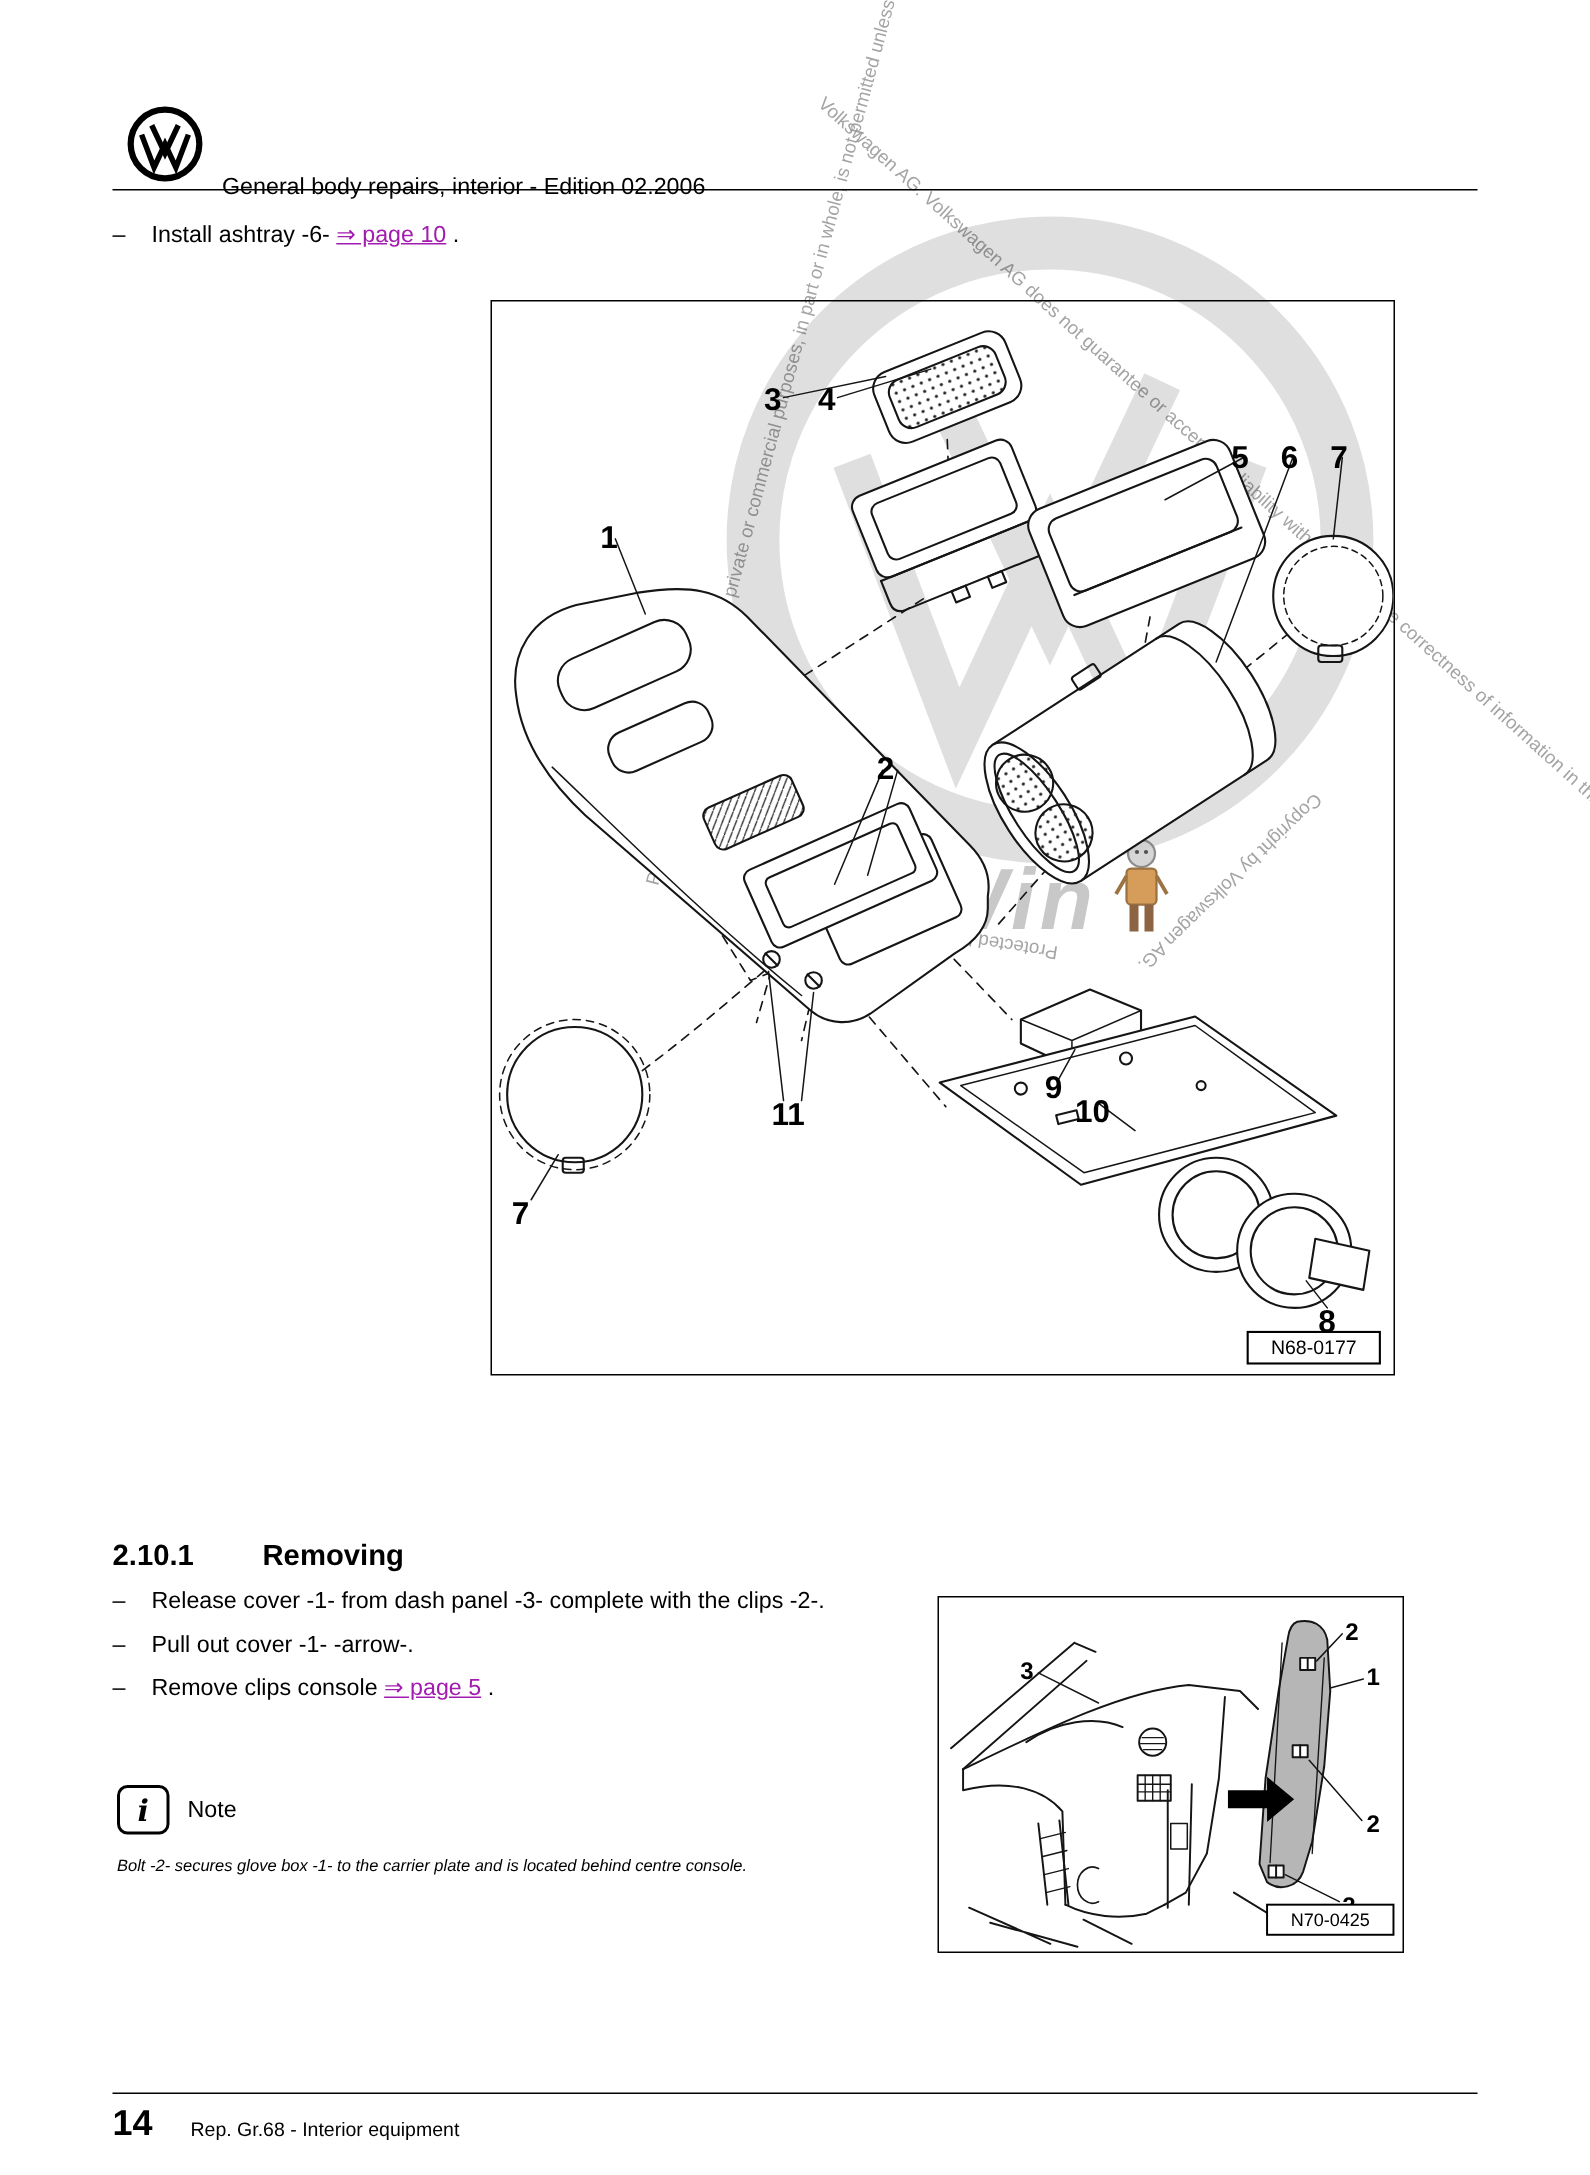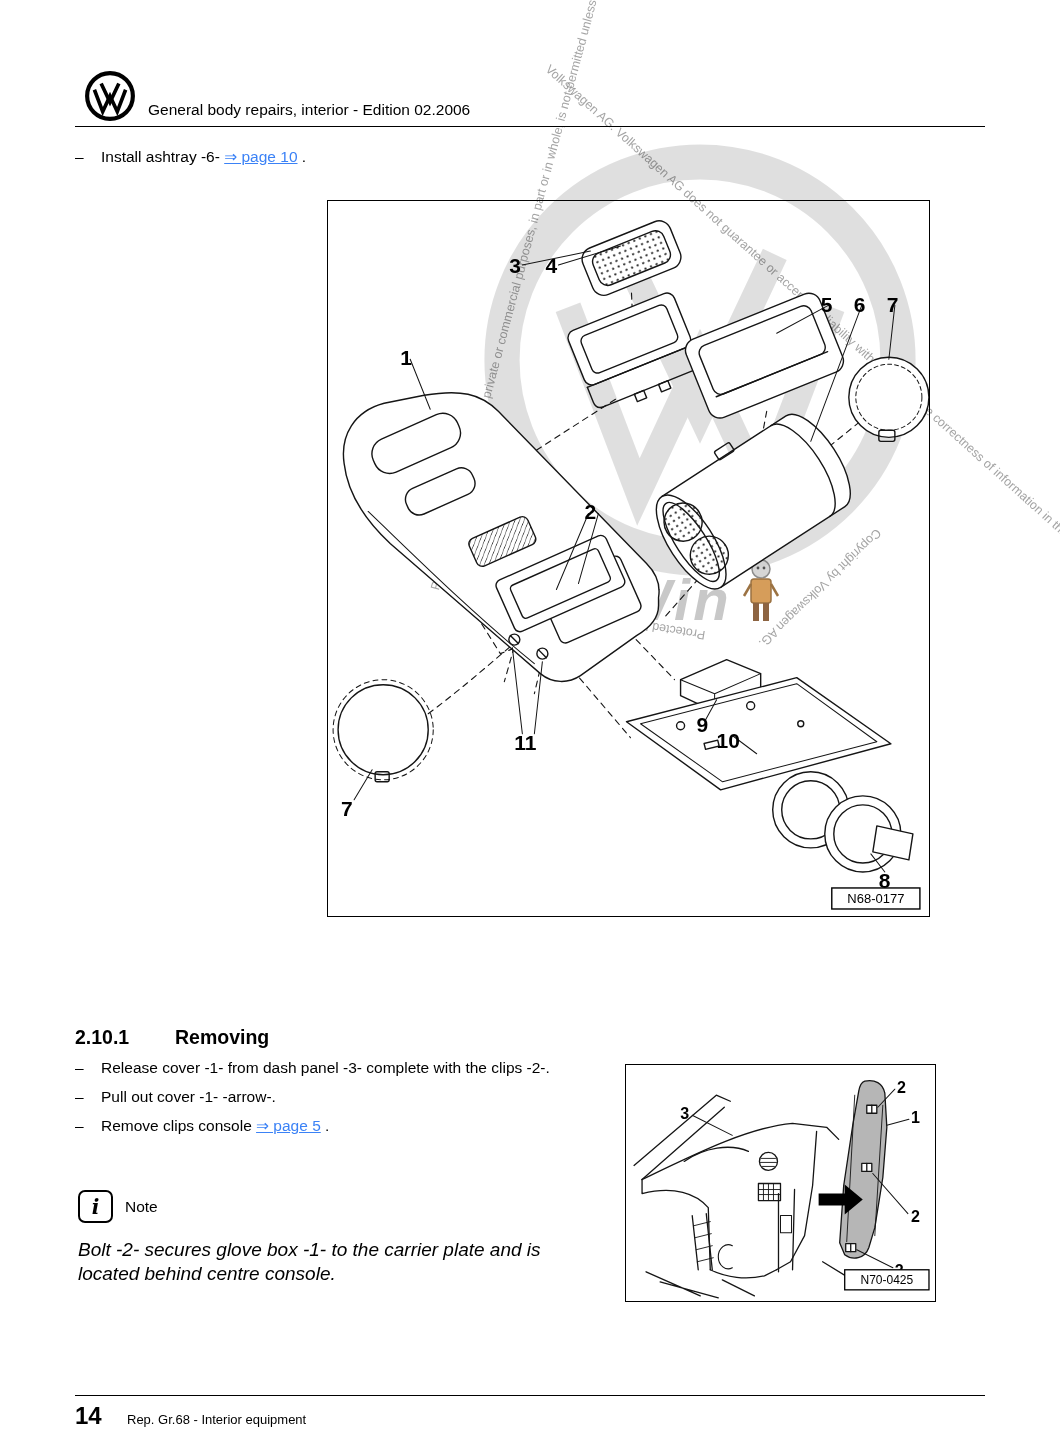--- a/index.html
+++ b/index.html
@@ -14,30 +14,30 @@
   .hdr-rule { border-top:1.6px solid #000; }
   
   .wm { position:absolute; white-space:nowrap; color:#8e8e8e; font-size:12.5px;
         transform-origin:0 0; opacity:.8; pointer-events:none; }
   .wm-erwin { position:absolute; font-size:58px; font-weight:bold; font-style:italic;
         letter-spacing:3px; color:rgba(110,110,110,.38); pointer-events:none; }
   .wm-logo { position:absolute; opacity:.12; pointer-events:none; }
   
   .step-row { display:grid; grid-template-columns:26px 1fr; margin-bottom:9px;
         font-size:15.5px; line-height:1.3; }
-  .red-link { color:#3b82f6; text-decoration:underline; cursor:pointer; }
+  .red-link { color:#a21caf; text-decoration:underline; cursor:pointer; }
   .h2 { font-size:21px; font-weight:bold; }
   .h3 { font-size:19.5px; font-weight:bold; }
   .h-num { display:inline-block; width:100px; }
   .fig-frame { position:absolute; border:1.6px solid #000; box-sizing:border-box; background:transparent; }
   .note-icon { width:31px; height:29px; border:2.5px solid #000; border-radius:7px;
         display:flex; align-items:center; justify-content:center;
         font:italic bold 20px "DejaVu Serif", serif; background:#fff; }
   .note-label { font-size:15.5px; }
-  .note-body { font-size:19px; font-style:italic; line-height:1.25; }
+  .note-body { font-size:11px; font-style:italic; line-height:1.25; }
   .footer-num { font-size:24px; font-weight:bold; }
   .footer-label { font-size:13px; }
   svg text { font-family:"Liberation Sans", sans-serif; }
   .co { font-size:21px; font-weight:bold; fill:#000; }
   .co2 { font-size:16px; font-weight:bold; fill:#000; }
   .idlbl { font-size:13px; fill:#000; }
 </style>
 </head>
 <body>
 
@@ -70,21 +70,21 @@
     <rect x="21" y="47" width="6" height="18" fill="#7a4a22"></rect>
   </svg>
 
   <svg class="abs" style="left:84px; top:70px;" width="52" height="52" viewBox="0 0 100 100">
     <g fill="none" stroke="#000">
       <circle cx="50" cy="50" r="44" stroke-width="8"></circle>
       <path d="M33,26 L50,62 L67,26" stroke-width="7"></path>
       <path d="M20,38 L36,80 L50,50 L64,80 L80,38" stroke-width="7"></path>
     </g>
   </svg>
-  <div class="abs hdr-line" style="left:148px; top:101px;">General body repairs, interior - Edition 02.2006</div>
+  <div class="abs hdr-line" style="left:148px; top:116px;">General body repairs, interior - Edition 02.2006</div>
   <div class="abs hdr-rule" style="left:75px; top:126px; width:910px;"></div>
 
   <div class="abs step-row" style="left:75px; top:147px; width:600px;">
     <span>–</span>
     <span><span>Install ashtray -6- </span><a class="red-link">⇒ page 10</a><span> .</span></span>
   </div>
 
   <div class="fig-frame" style="left:327px; top:200px; width:603px; height:717px;">
     <svg width="100%" height="100%" viewBox="0 0 600 714">
       <defs>

